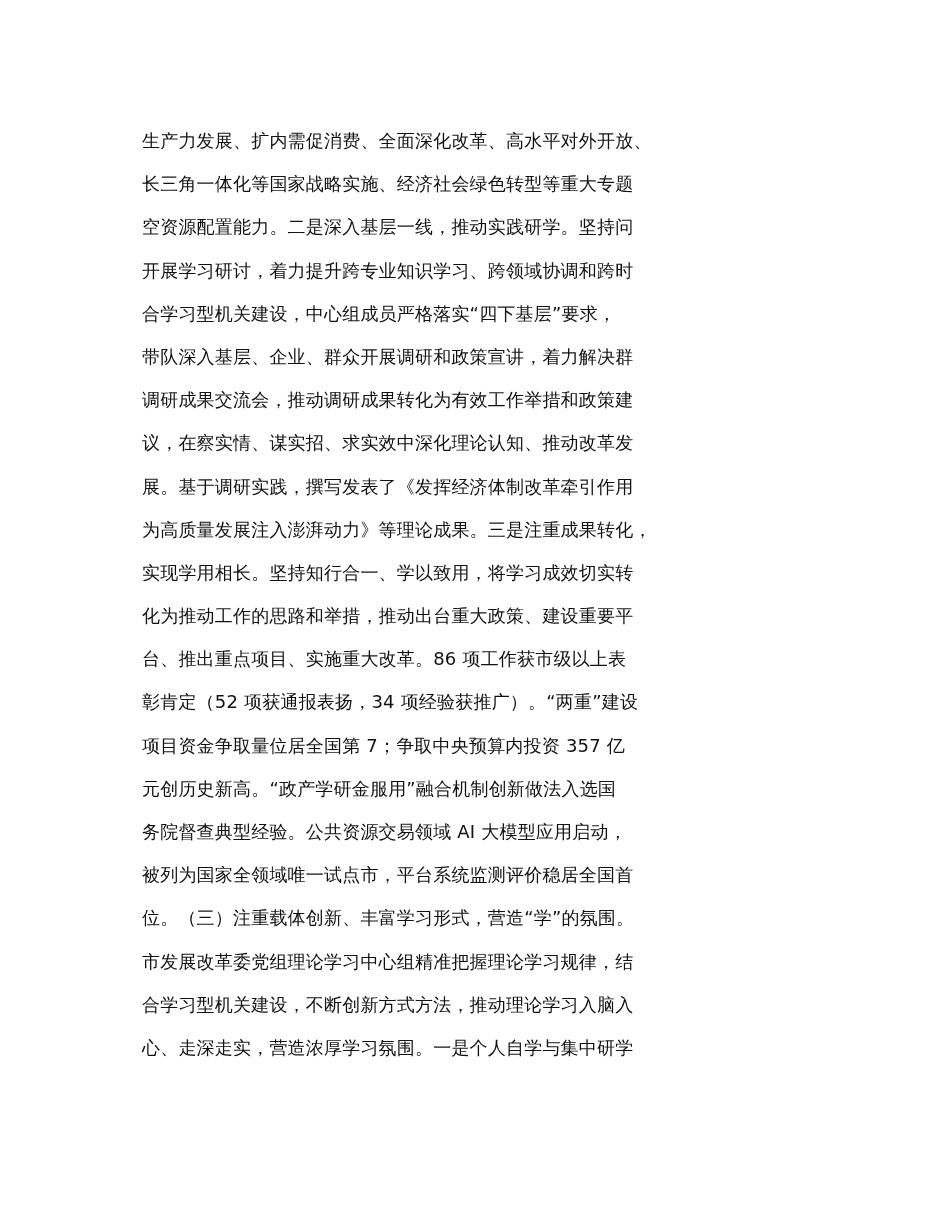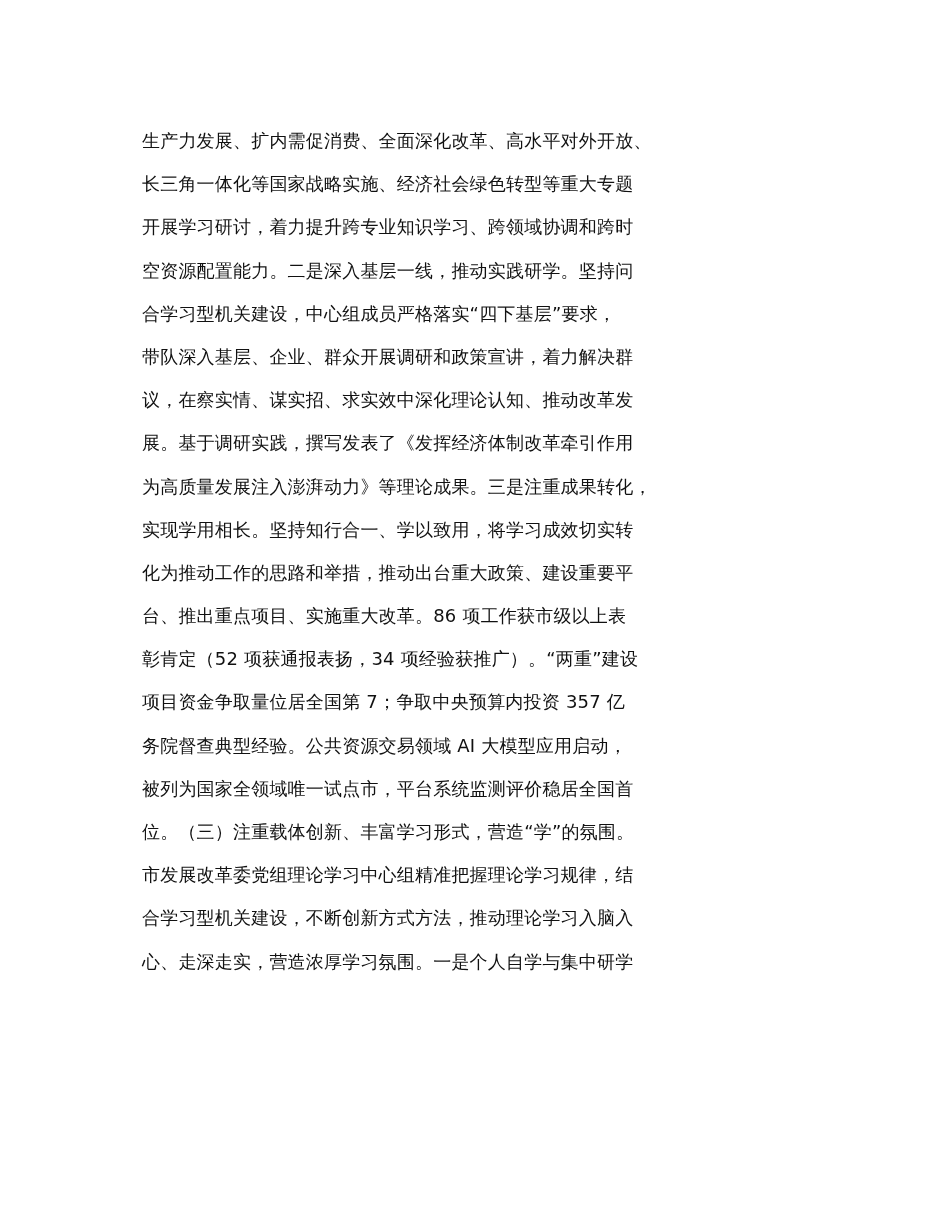--- a/index.html
+++ b/index.html
@@ -38,32 +38,34 @@
       letter-spacing: 0.2px;
     }
   </style>
 </head>
 <body>
 
 <div class="page">
   <div class="body-text">
     <span class="line">生产力发展、扩内需促消费、全面深化改革、高水平对外开放、</span>
     <span class="line">长三角一体化等国家战略实施、经济社会绿色转型等重大专题</span>
+    <span class="line">空资源配置能力。二是深入基层一线，推动实践研学。坚持问</span>
     <span class="line">开展学习研讨，着力提升跨专业知识学习、跨领域协调和跨时</span>
-    <span class="line">空资源配置能力。二是深入基层一线，推动实践研学。坚持问</span>
     <span class="line">合学习型机关建设，中心组成员严格落实“四下基层”要求，</span>
     <span class="line">带队深入基层、企业、群众开展调研和政策宣讲，着力解决群</span>
+    <span class="line">调研成果交流会，推动调研成果转化为有效工作举措和政策建</span>
     <span class="line">议，在察实情、谋实招、求实效中深化理论认知、推动改革发</span>
     <span class="line">展。基于调研实践，撰写发表了《发挥经济体制改革牵引作用</span>
     <span class="line">为高质量发展注入澎湃动力》等理论成果。三是注重成果转化，</span>
     <span class="line">实现学用相长。坚持知行合一、学以致用，将学习成效切实转</span>
     <span class="line">化为推动工作的思路和举措，推动出台重大政策、建设重要平</span>
     <span class="line">台、推出重点项目、实施重大改革。86 项工作获市级以上表</span>
     <span class="line">彰肯定（52 项获通报表扬，34 项经验获推广）。“两重”建设</span>
     <span class="line">项目资金争取量位居全国第 7；争取中央预算内投资 357 亿</span>
+    <span class="line">元创历史新高。“政产学研金服用”融合机制创新做法入选国</span>
     <span class="line">务院督查典型经验。公共资源交易领域 AI 大模型应用启动，</span>
     <span class="line">被列为国家全领域唯一试点市，平台系统监测评价稳居全国首</span>
     <span class="line">位。（三）注重载体创新、丰富学习形式，营造“学”的氛围。</span>
     <span class="line">市发展改革委党组理论学习中心组精准把握理论学习规律，结</span>
     <span class="line">合学习型机关建设，不断创新方式方法，推动理论学习入脑入</span>
     <span class="line">心、走深走实，营造浓厚学习氛围。一是个人自学与集中研学</span>
   </div>
 </div>
 
 </body></html>

